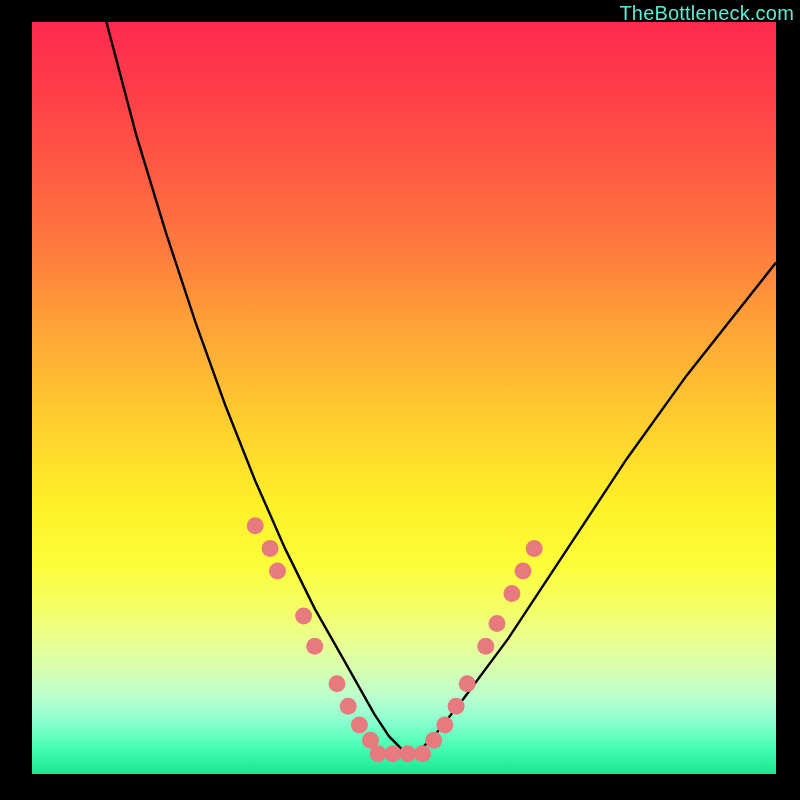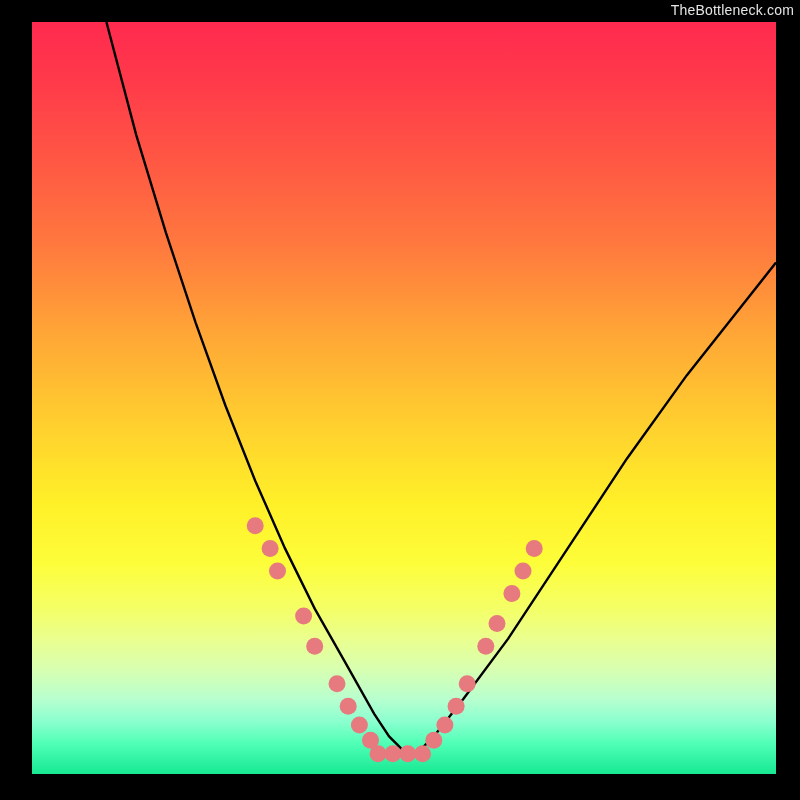--- a/index.html
+++ b/index.html
@@ -38,22 +38,22 @@
       #b8ffcf 90%,
       #8bffcf 93%,
       #4fffb5 96%,
       #17e892 100%
     );
   }
   .watermark {
     position: absolute;
     top: 2px;
     right: 6px;
-    color: #e5e5e5;
-    font-size: 14px;
+    color: #5eead4;
+    font-size: 20px;
     letter-spacing: 0.2px;
     font-weight: 500;
     z-index: 10;
     user-select: none;
   }
   svg.curve {
     position: absolute;
     left: 0;
     top: 0;
     width: 744px;

